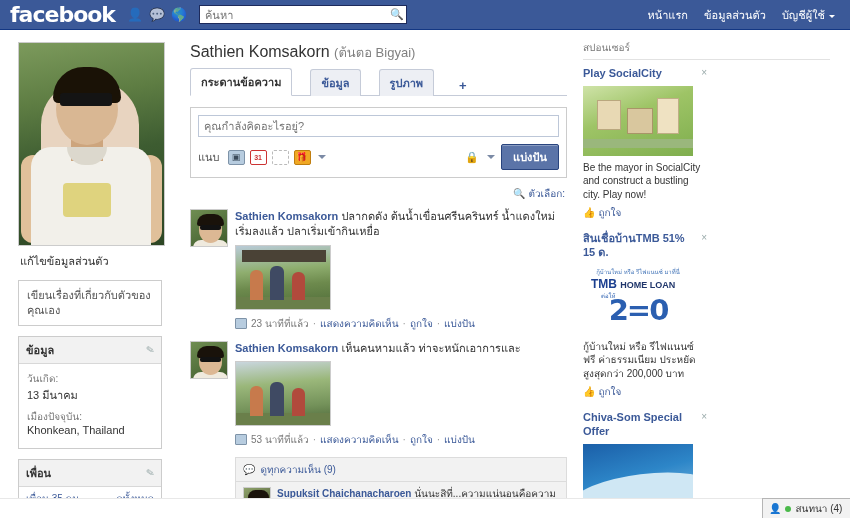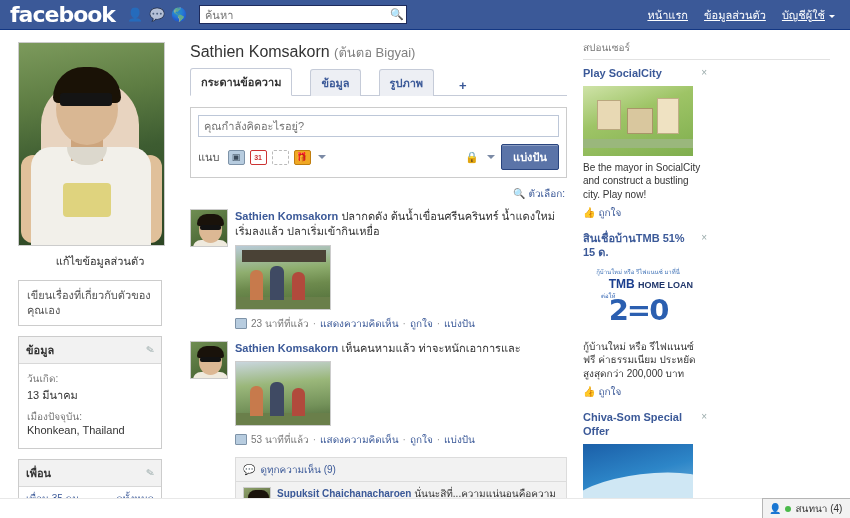--- a/index.html
+++ b/index.html
@@ -53,21 +53,21 @@
     display: flex; align-items: center; justify-content: center;
     color: #8a8a8a; font-size: 11px;
     background: transparent; border: 0; cursor: pointer;
   }
   .top-right {
     position: absolute; right: 8px; top: 0; height: 30px;
     display: flex; align-items: center; gap: 2px;
   }
   .top-link {
     color: #ffffff; font-size: 11px;
-    padding: 4px 7px; border-radius: 2px; cursor: pointer; text-decoration: underline;
+    padding: 4px 7px; border-radius: 2px; cursor: pointer;
   }
   .caret-down {
     display: inline-block;
     width: 0; height: 0; margin-left: 4px;
     border-left: 3px solid transparent;
     border-right: 3px solid transparent;
     border-top: 3px solid #fff;
     vertical-align: middle;
   }
 
@@ -124,21 +124,21 @@
     background: #dcd8cd; border-radius: 0 0 20px 20px;
   }
   .pp-print {
     position: absolute; left: 44px; top: 140px;
     width: 48px; height: 34px;
     background: #d8c95a; opacity: .75; border-radius: 4px;
   }
   .pp-arm-l { position: absolute; left: 2px; top: 112px; width: 24px; height: 88px; background: #e0c09a; border-radius: 12px; }
   .pp-arm-r { position: absolute; right: 2px; top: 112px; width: 24px; height: 88px; background: #e0c09a; border-radius: 12px; }
 
-  .edit-profile-link { margin: 6px 0 0 2px; font-size: 11px; text-align: center; }
+  .edit-profile-link { margin: 6px 0 0 2px; font-size: 11px; }
 
   .left-box {
     width: 144px;
     border: 1px solid #ccc;
     background: #fff;
     margin-top: 10px;
   }
   .left-box-pad { padding: 7px 8px; font-size: 11px; color: #555; line-height: 1.35; }
   .lb-header {
     display: flex; align-items: center; justify-content: space-between;
@@ -311,22 +311,22 @@
     border: 0; overflow: hidden; position: relative;
   }
   .ad1-img { background: linear-gradient(160deg,#cfe3a8 0%,#9ec466 40%,#7fae4e 100%); }
   .ad1-b1 { position: absolute; left: 14px; top: 14px; width: 24px; height: 30px; background: #e8d9b4; border: 1px solid #b9a77e; }
   .ad1-b2 { position: absolute; left: 44px; top: 22px; width: 26px; height: 26px; background: #d9c79e; border: 1px solid #a89568; }
   .ad1-b3 { position: absolute; left: 74px; top: 12px; width: 22px; height: 36px; background: #efe2c2; border: 1px solid #bfae85; }
   .ad1-road { position: absolute; left: 0; bottom: 8px; width: 110px; height: 9px; background: #9ab77c; }
   .ad2-img { background: #ffffff; }
   .ad2-top { position: absolute; left: 0; top: 2px; width: 110px; text-align: center; font-size: 6px; color: #3b6fb5; }
   .ad2-tmb {
-    position: absolute; left: 0; top: 12px; width: 110px;
-    text-align: right; font-size: 12px; font-weight: bold; color: #1b3f8f;
+    position: absolute; left: 8px; top: 12px; width: 110px;
+    text-align: left; font-size: 12px; font-weight: bold; color: #1b3f8f;
   }
   .ad2-tmb small { font-size: 9px; color: #20366b; font-weight: bold; }
   .ad2-num {
     position: absolute; left: 0; top: 28px; width: 110px; text-align: center;
     font-size: 29px; font-weight: bold; color: #2b5fb0; letter-spacing: -2px;
     font-family: "DejaVu Sans", sans-serif;
   }
   .ad2-label {
     position: absolute; left: 18px; top: 26px;
     font-size: 6px; color: #2b5fb0;

